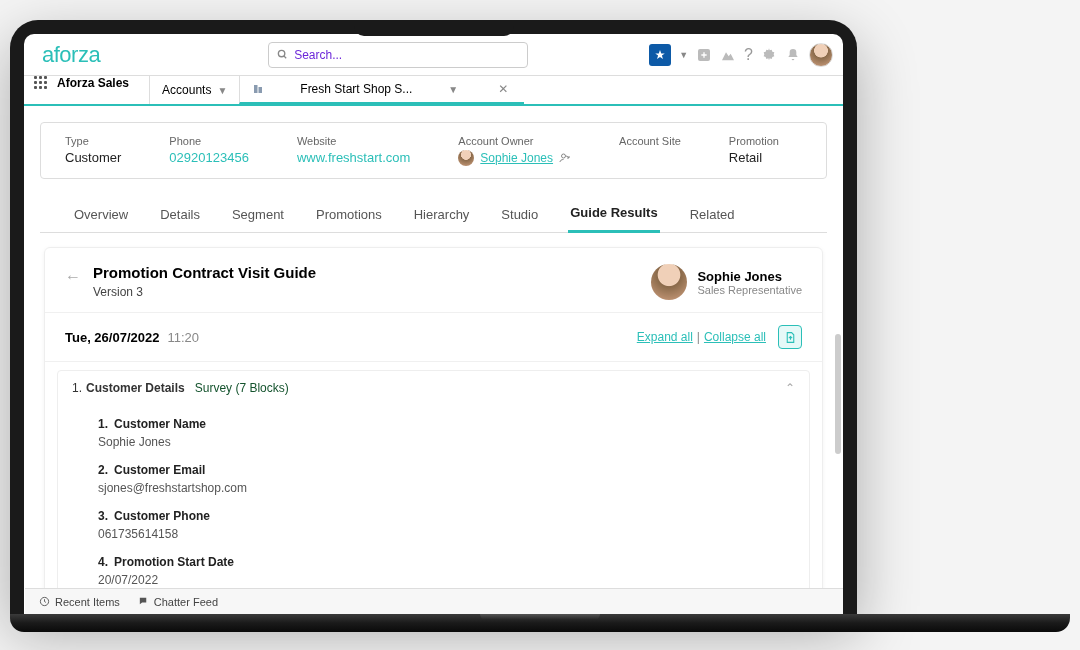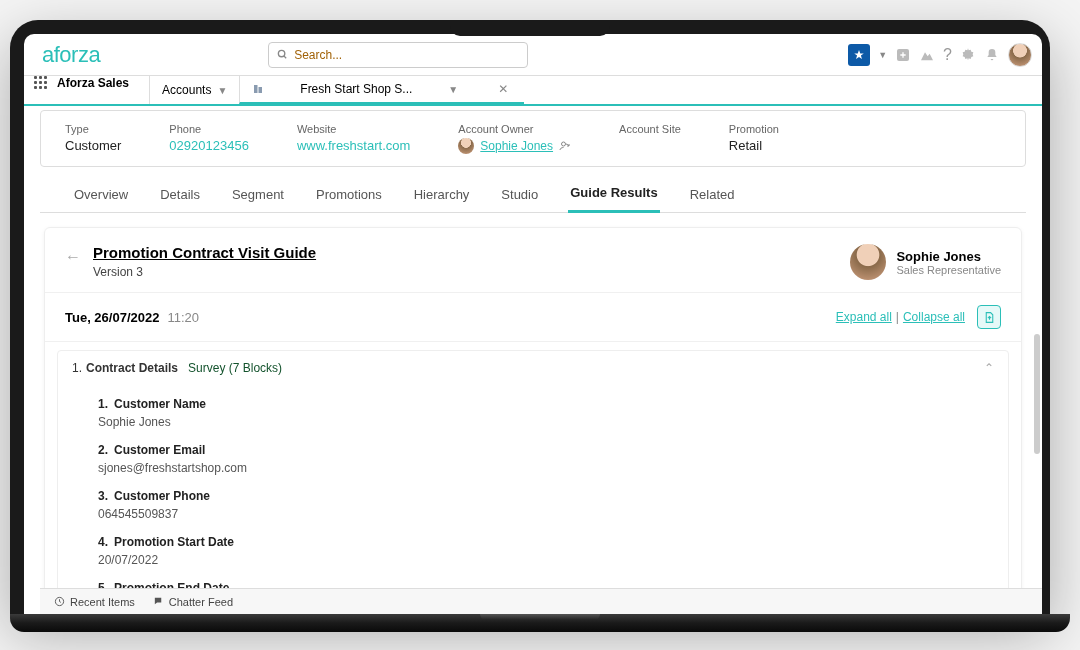--- a/index.html
+++ b/index.html
@@ -5,24 +5,24 @@
 * { box-sizing: border-box; margin: 0; padding: 0; }
 body {
   font-family: -apple-system, BlinkMacSystemFont, "Segoe UI", Arial, sans-serif;
   background: #f4f4f4;
   display: flex;
   justify-content: center;
   align-items: flex-start;
   padding: 20px 0;
 }
 .laptop-frame {
-  width: 1040px;
+  width: 847px;
   background: #1a1a1a;
   border-radius: 28px 28px 0 0;
-  padding: 14px 8px 0 14px;
+  padding: 14px 14px 0 14px;
   position: relative;
   box-shadow: 0 20px 60px rgba(0,0,0,0.3);
 }
 .laptop-notch {
   position: absolute;
   top: 0;
   left: 50%;
   transform: translateX(-50%);
   width: 160px;
   height: 16px;
@@ -73,21 +73,21 @@
 }
 .search-box {
   margin-left: 160px;
   width: 260px;
   height: 26px;
   border: 1px solid #ccc;
   border-radius: 4px;
   display: flex;
   align-items: center;
   padding: 0 8px;
-  color: #a16207;
+  color: #6d28d9;
   font-size: 12px;
 }
 .search-box svg { margin-right: 6px; }
 .top-icons {
   margin-left: auto;
   display: flex;
   align-items: center;
   gap: 8px;
   color: #999;
 }
@@ -141,21 +141,21 @@
 }
 .chev { color: #888; font-size: 10px; }
 .tab-close { color: #888; cursor: pointer; padding: 0 4px; }
 
 .record-fields {
   display: flex;
   gap: 48px;
   padding: 12px 24px;
   border: 1px solid #ddd;
   border-radius: 4px;
-  margin: 4px 16px;
+  margin: 16px 16px;
   font-size: 11px;
 }
 .field-block .label { color: #666; margin-bottom: 3px; }
 .field-block .value { font-size: 13px; color: #222; }
 .field-block .value.link { color: #2bbfb8; }
 .owner-v { display: flex; align-items: center; gap: 6px; font-size: 12px; }
 .owner-v .mini-av {
   width: 16px; height: 16px; border-radius: 50%;
   background: radial-gradient(circle at 50% 30%, #f0d0b8 35%, #8a6a4a 38%, #d0a080 100%);
 }
@@ -193,21 +193,21 @@
   border-radius: 6px;
   margin: 14px 0;
   box-shadow: 0 1px 4px rgba(0,0,0,0.05);
 }
 .guide-head {
   display: flex;
   align-items: flex-start;
   padding: 16px 20px 12px;
 }
 .back-arrow { color: #aaa; margin-right: 12px; font-size: 16px; margin-top:2px; cursor:pointer; }
-.guide-title-block .gt { font-size: 15px; font-weight: 700; margin-bottom: 4px; text-decoration: underline; }
+.guide-title-block .gt { font-size: 15px; font-weight: 700; margin-bottom: 4px; }
 .guide-title-block .gv { font-size: 12px; color: #444; }
 .guide-owner {
   margin-left: auto;
   display: flex;
   align-items: center;
   gap: 10px;
 }
 .guide-owner .av {
   width: 36px; height: 36px; border-radius: 50%;
   background: radial-gradient(circle at 50% 30%, #f0d0b8 35%, #8a6a4a 38%, #d0a080 100%);
@@ -253,21 +253,21 @@
 .section-h .sname { font-weight: 600; color: #333; }
 .section-h .smeta { color: #14532d; margin-left: 10px; }
 .section-h .schev { margin-left: auto; color: #aaa; }
 .section-body { padding: 4px 20px 10px 40px; }
 .qitem { margin: 8px 0 14px; font-size: 12px; }
 .qitem .qll {display:flex; gap:6px; font-weight:600; color:#222; margin-bottom:4px;}
 .qitem .qa { color: #555; }
 
 .footer-bar {
   position: absolute;
-  bottom: 0; left: 16px; right: 0;
+  bottom: 0; left: 1px; right: 0;
   height: 26px;
   background: #f7f7f7;
   border-top: 1px solid #ddd;
   display: flex;
   align-items: center;
   gap: 18px;
   padding: 0 14px;
   font-size: 11px;
   color: #444;
 }
@@ -424,21 +424,21 @@
                     <path d="M6 3h8l4 4v14H6z"></path>
                     <path d="M12 10v6M9 13l3-3 3 3"></path>
                   </svg>
             </div>
           </div>
         </div>
 
         <div class="section">
           <div class="section-h">
             <span class="snum">1.</span>
-            <span class="sname">Contract Details</span>
+            <span class="sname">Customer Details</span>
             <span class="smeta">Survey (7 Blocks)</span>
             <span class="schev">⌃</span>
           </div>
           <div class="section-body">
             <div class="qitem">
               <div class="qll">
                     <span>1.</span>
                     <span>Customer Name</span>
                   </div>
               <div class="qa">Sophie Jones</div>
@@ -448,21 +448,21 @@
                     <span>2.</span>
                     <span>Customer Email</span>
                   </div>
               <div class="qa">sjones@freshstartshop.com</div>
             </div>
             <div class="qitem">
               <div class="qll">
                     <span>3.</span>
                     <span>Customer Phone</span>
                   </div>
-              <div class="qa">064545509837</div>
+              <div class="qa">061735614158</div>
             </div>
             <div class="qitem">
               <div class="qll">
                     <span>4.</span>
                     <span>Promotion Start Date</span>
                   </div>
               <div class="qa">20/07/2022</div>
             </div>
             <div class="qitem">
               <div class="qll">

